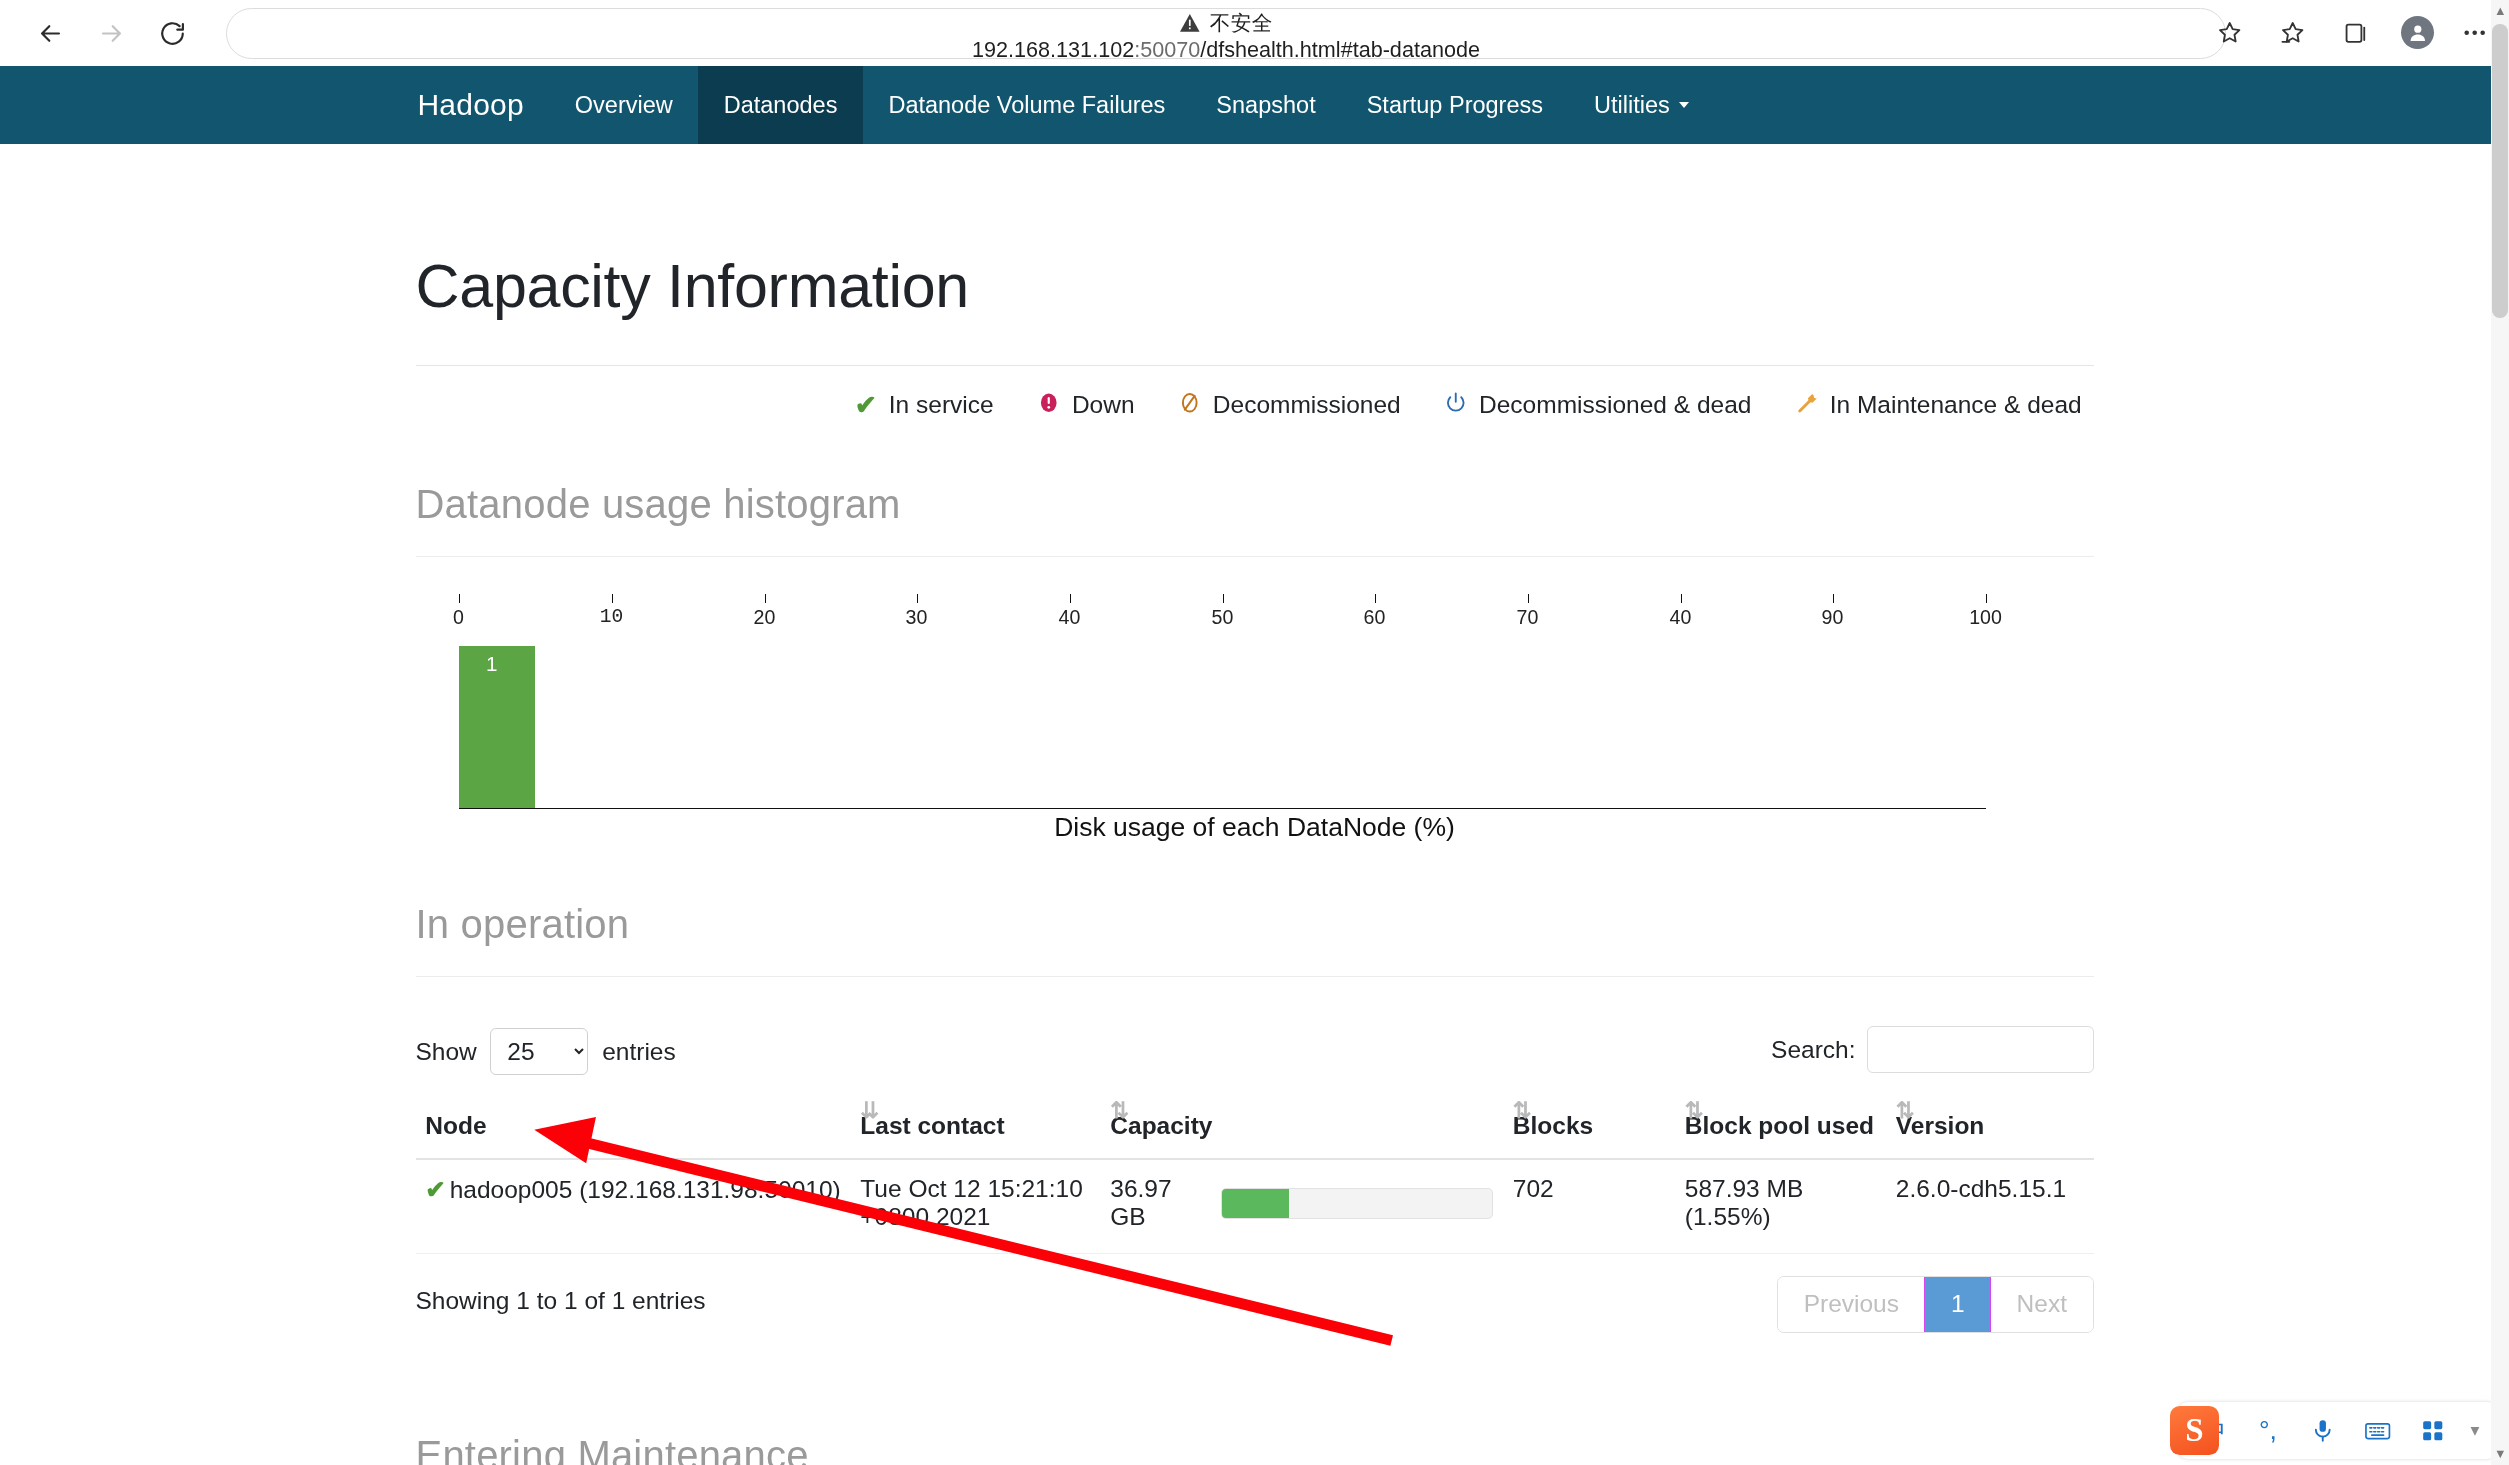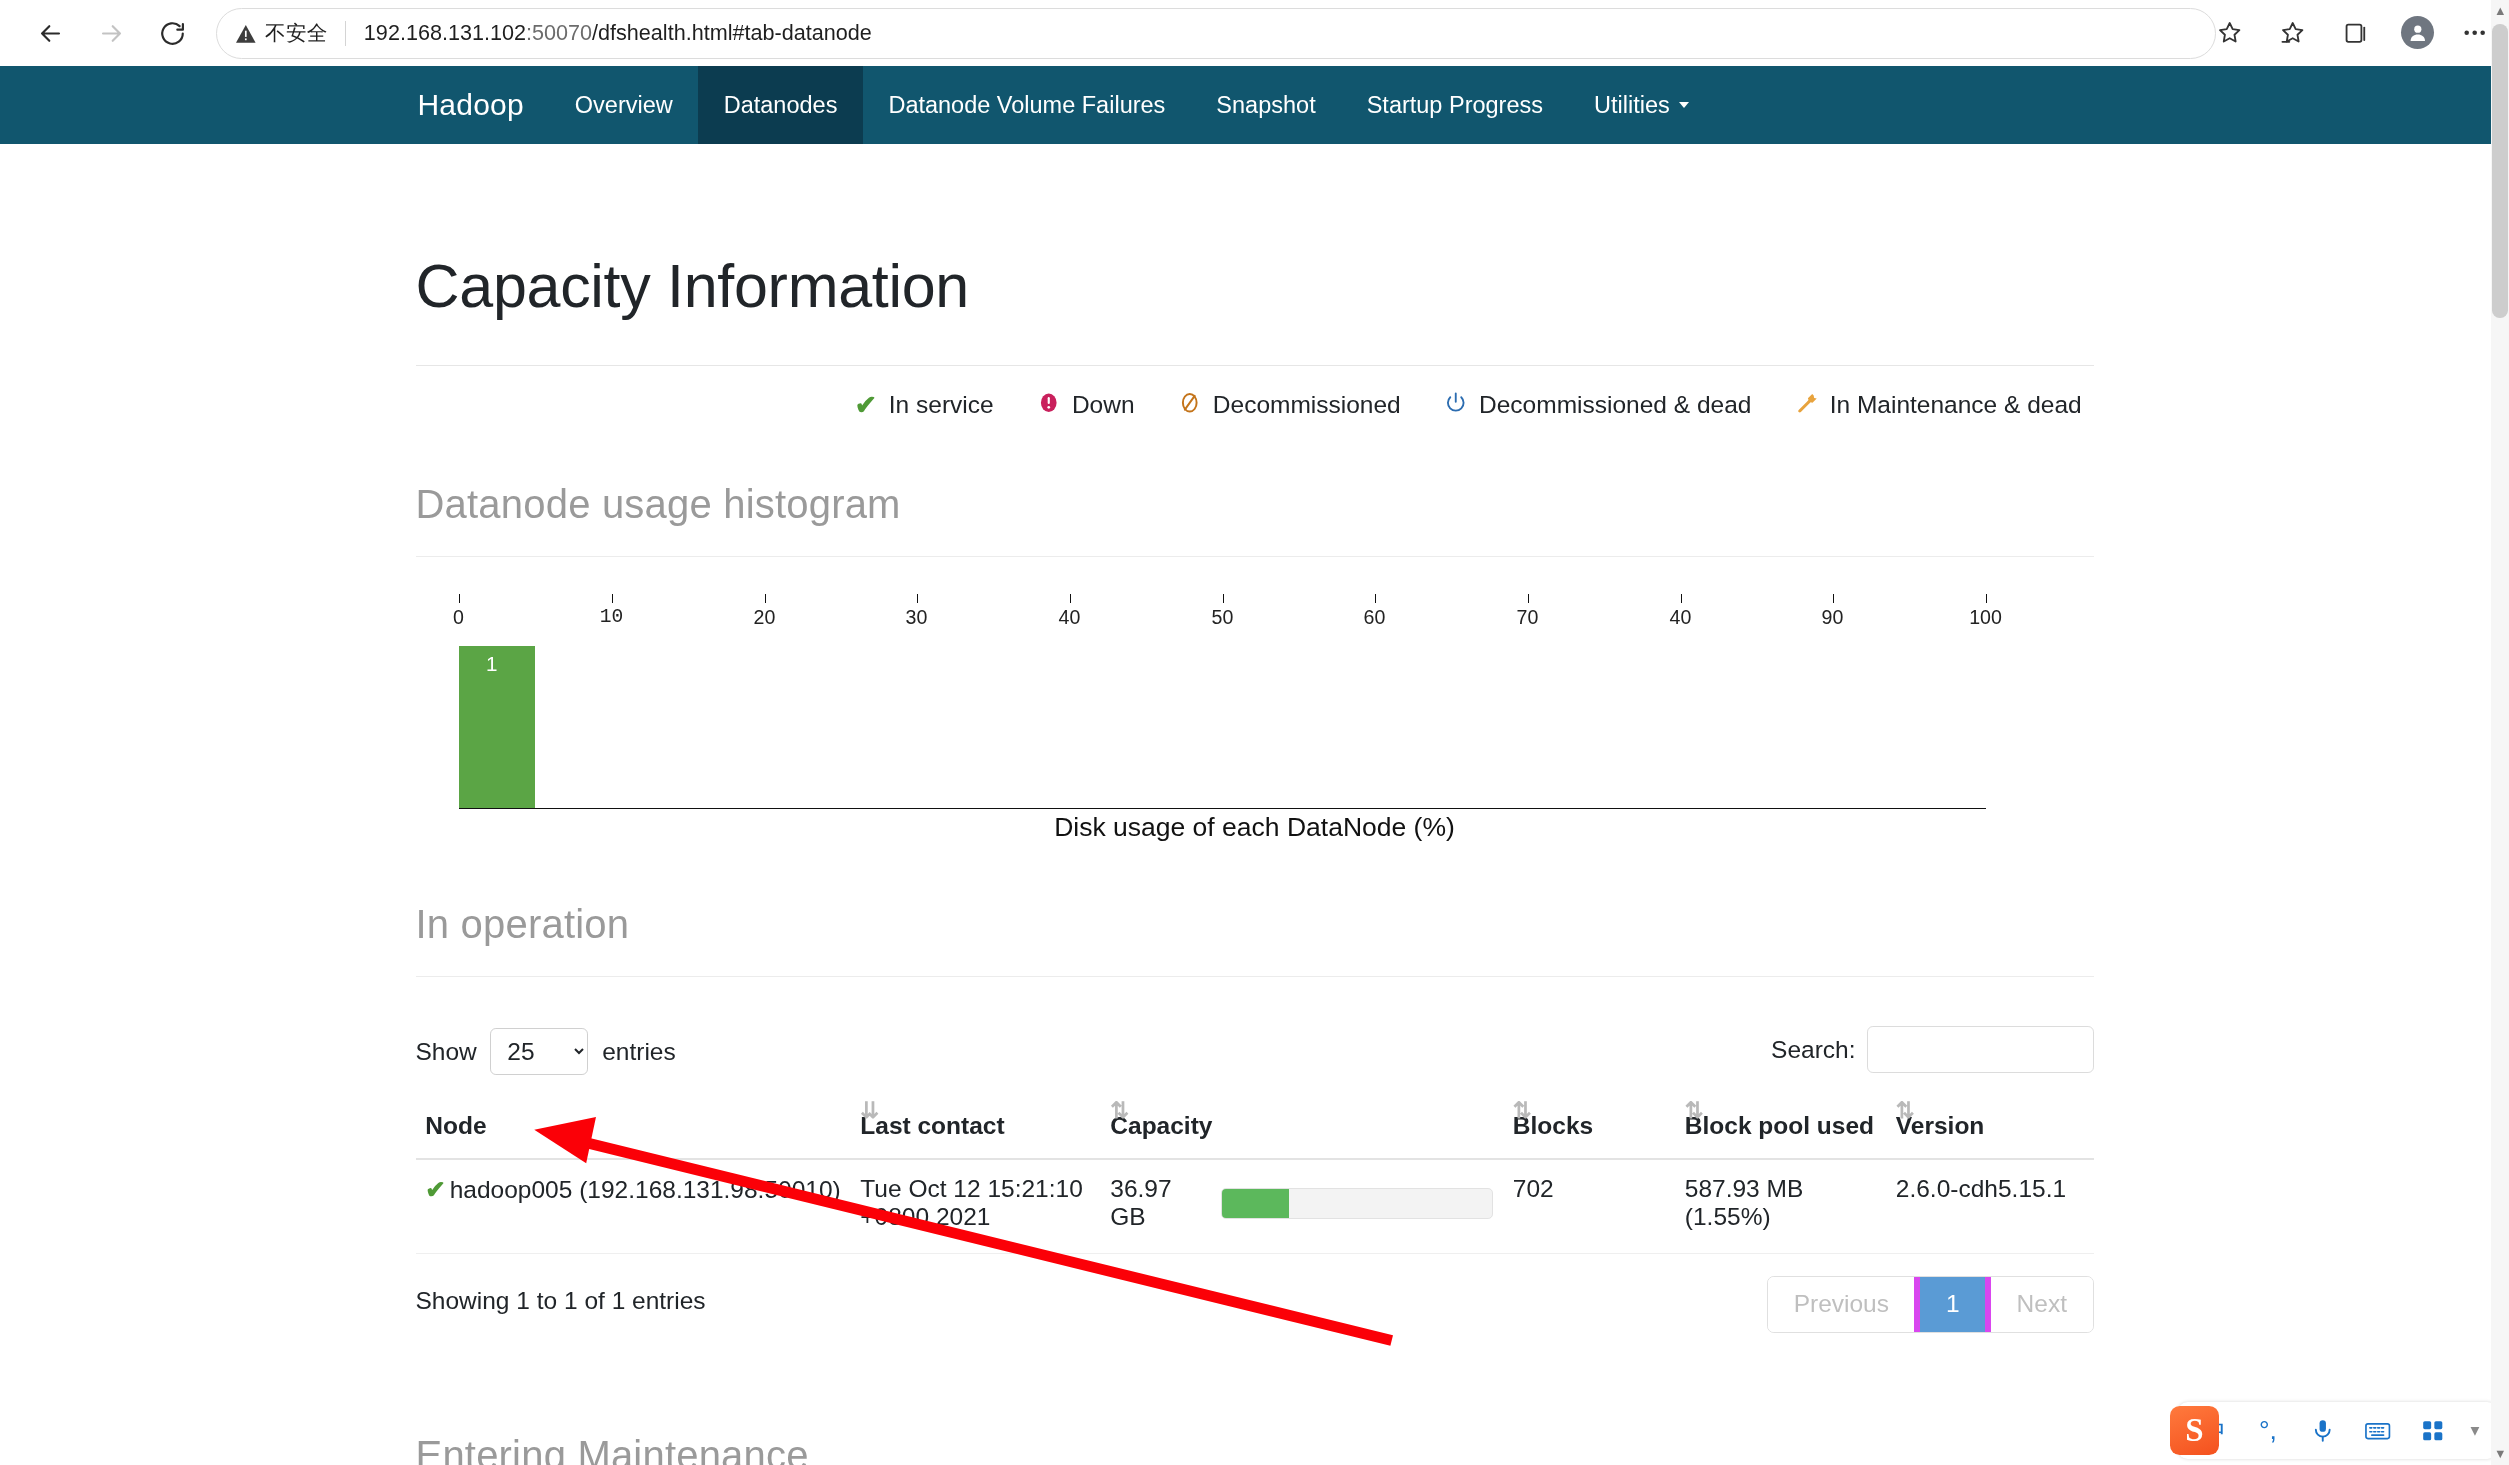--- a/index.html
+++ b/index.html
@@ -20,23 +20,23 @@
   .nav-btn{
     width:47px; height:47px; margin-left:13.7px;
     display:flex; align-items:center; justify-content:center;
     border-radius:50%; color:#2b2b2b;
   }
   .nav-btn.first{ margin-left:27.4px; }
   .nav-btn.disabled{ color:#c3c3c3; }
   .nav-btn svg{ display:block; }
 
   #omnibox{
-    position:absolute; left:216px; top:7.8px; width:2000px; height:51px;
+    position:absolute; left:226px; top:7.8px; width:2000px; height:51px;
     background:#ffffff; border:1px solid #dcdcdc; border-radius:25.5px;
-    display:flex; align-items:center; padding:0 17.6px;
+    display:flex; align-items:center; padding:0 17.6px;flex-direction:column;
   }
   #security-chip{ display:flex; align-items:center; gap:8.8px; }
   #security-chip .warn-tri{ width:21.6px; height:19.6px; display:block; }
   #insecure-text{ font-size:20.6px; color:#1f1f1f; letter-spacing:0.3px; }
   .omnibox-sep{ width:1px; height:25.5px; background:#d4d4d4; margin:0 17.6px; }
   #url-text{ font-size:21.6px; color:#1f1f1f; white-space:nowrap; }
   #url-text .dim{ color:#6c6c6c; }
 
   .chrome-right{
     position:absolute; top:7.8px; display:flex; align-items:center; justify-content:center;
@@ -167,21 +167,21 @@
     width:304px; height:31px; background:#f3f3f3;
     border:1px solid #e2e2e2; border-radius:4.9px; overflow:hidden;
   }
   .cap-bar-fill{ height:100%; background:#5cb85c; }
 
   #table-footer{ position:relative; height:94px; margin-top:21.6px; }
   #showing-info{ position:absolute; left:0; top:11.8px; font-size:24.5px; color:#212529; }
   #pagination{ position:absolute; right:0; top:0; display:flex; border-radius:6.9px; overflow:hidden; border:1px solid #e0e0e0; }
   .pg{
     padding:13.7px 25.5px; font-size:24.5px; background:#fff; color:#bfbfbf;
-    border-right:6px solid #d946ef;
+    border-right:1px solid #d946ef;
   }
   .pg:last-child{ border-right:none; }
   .pg.active{ background:#5a9bd5; color:#ffffff; }
 
   
   #annotation-arrow{ position:absolute; left:0; top:0; width:2509px; height:1465px; pointer-events:none; }
 
   
   #tray{
     position:absolute; right:11.8px; bottom:5.9px; height:57px;

